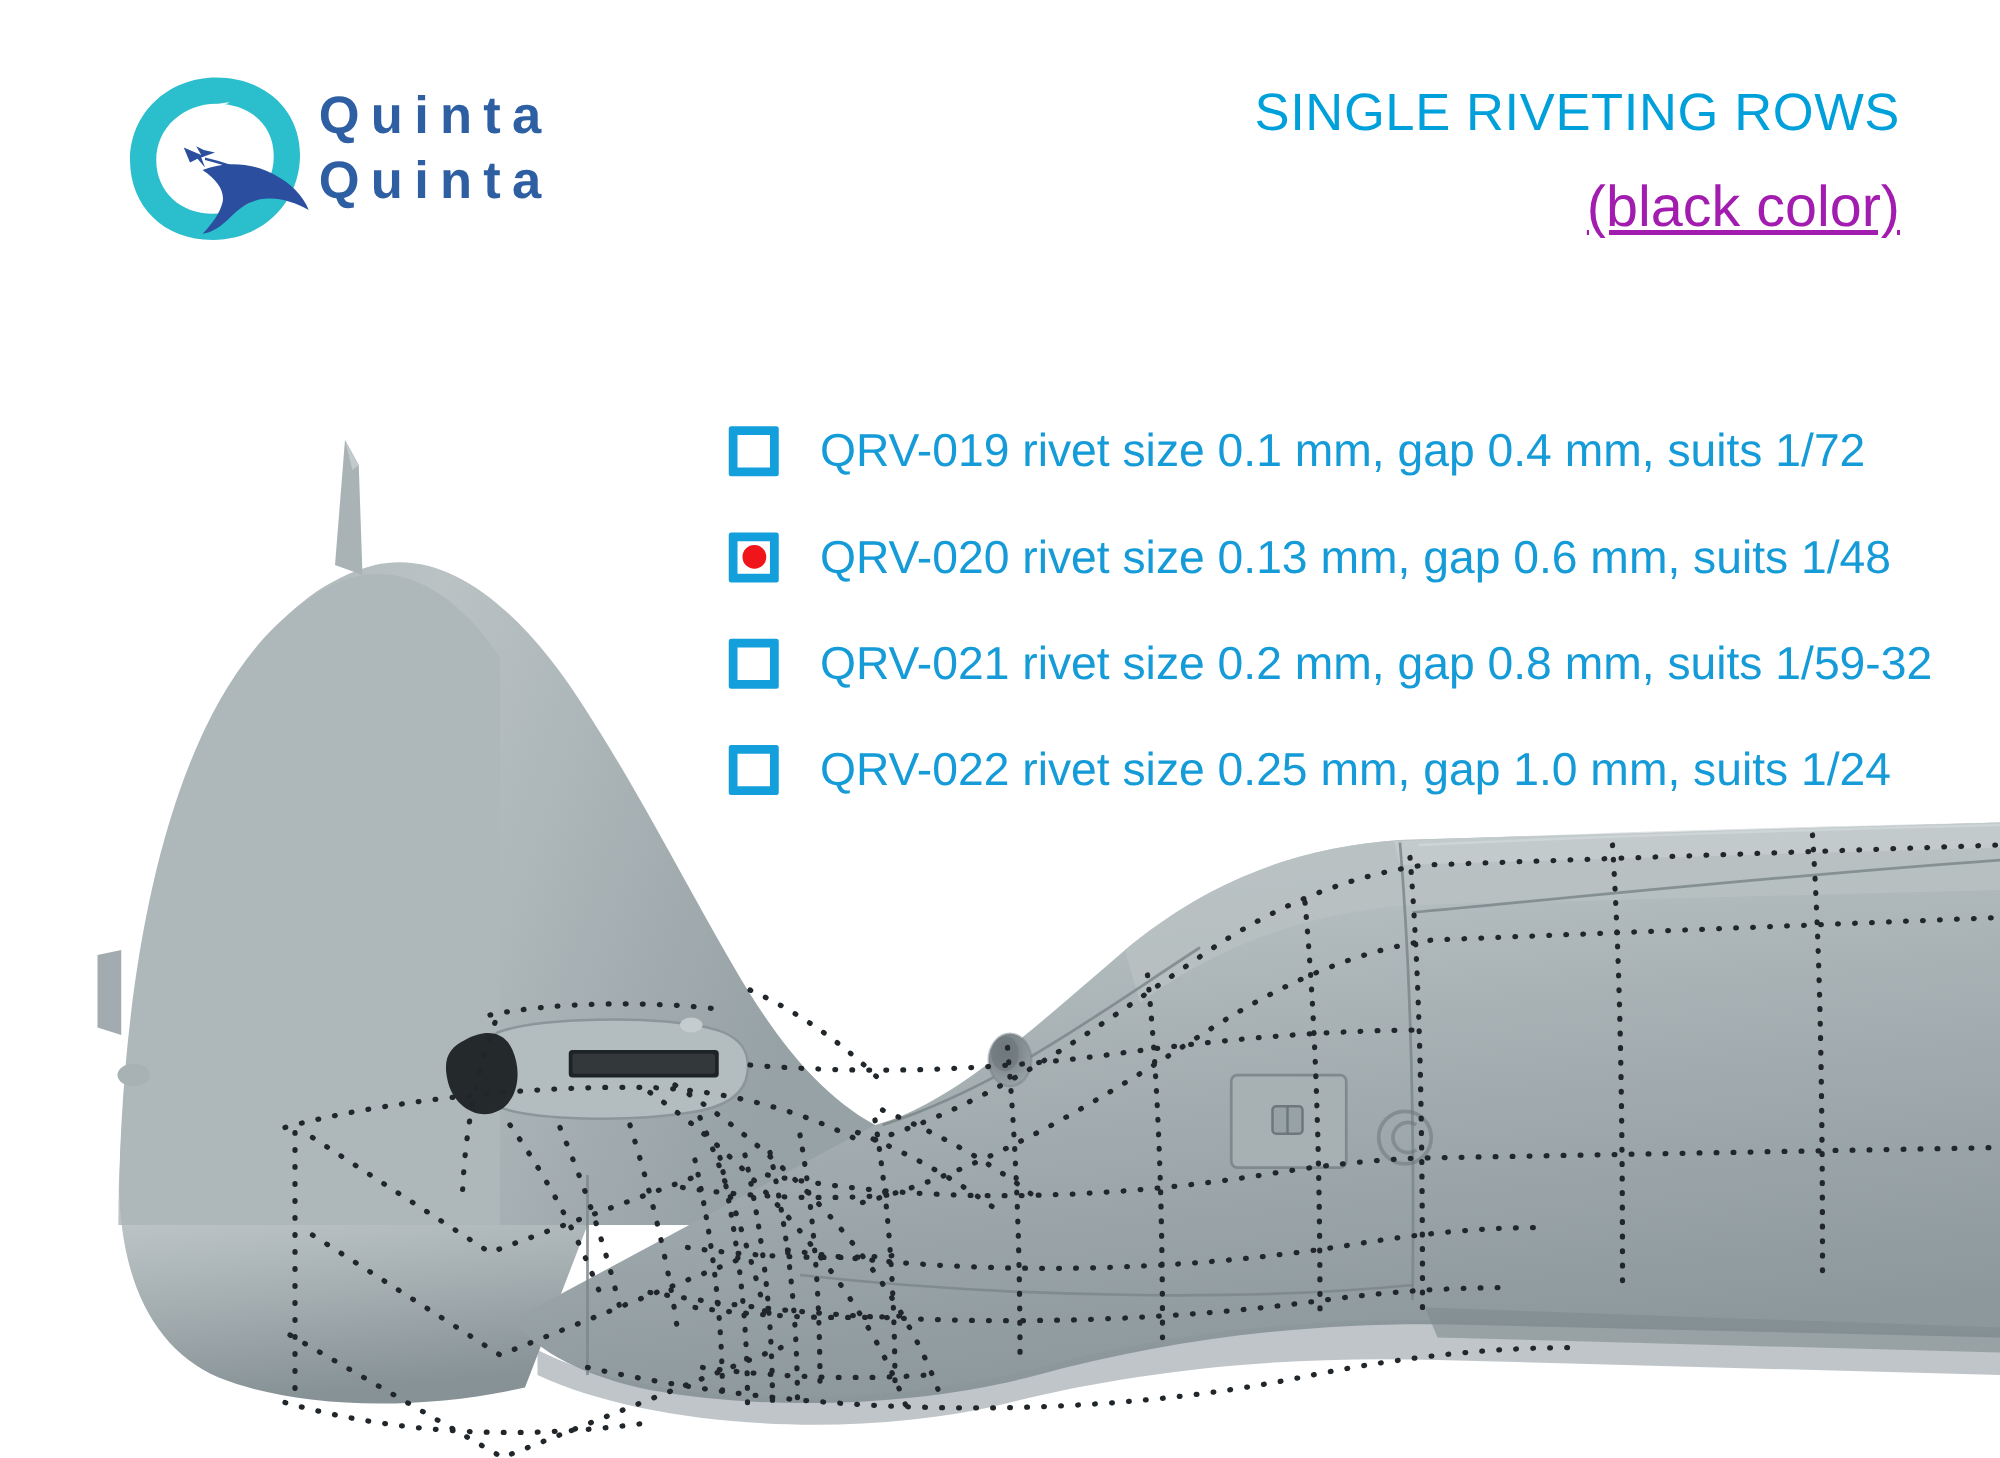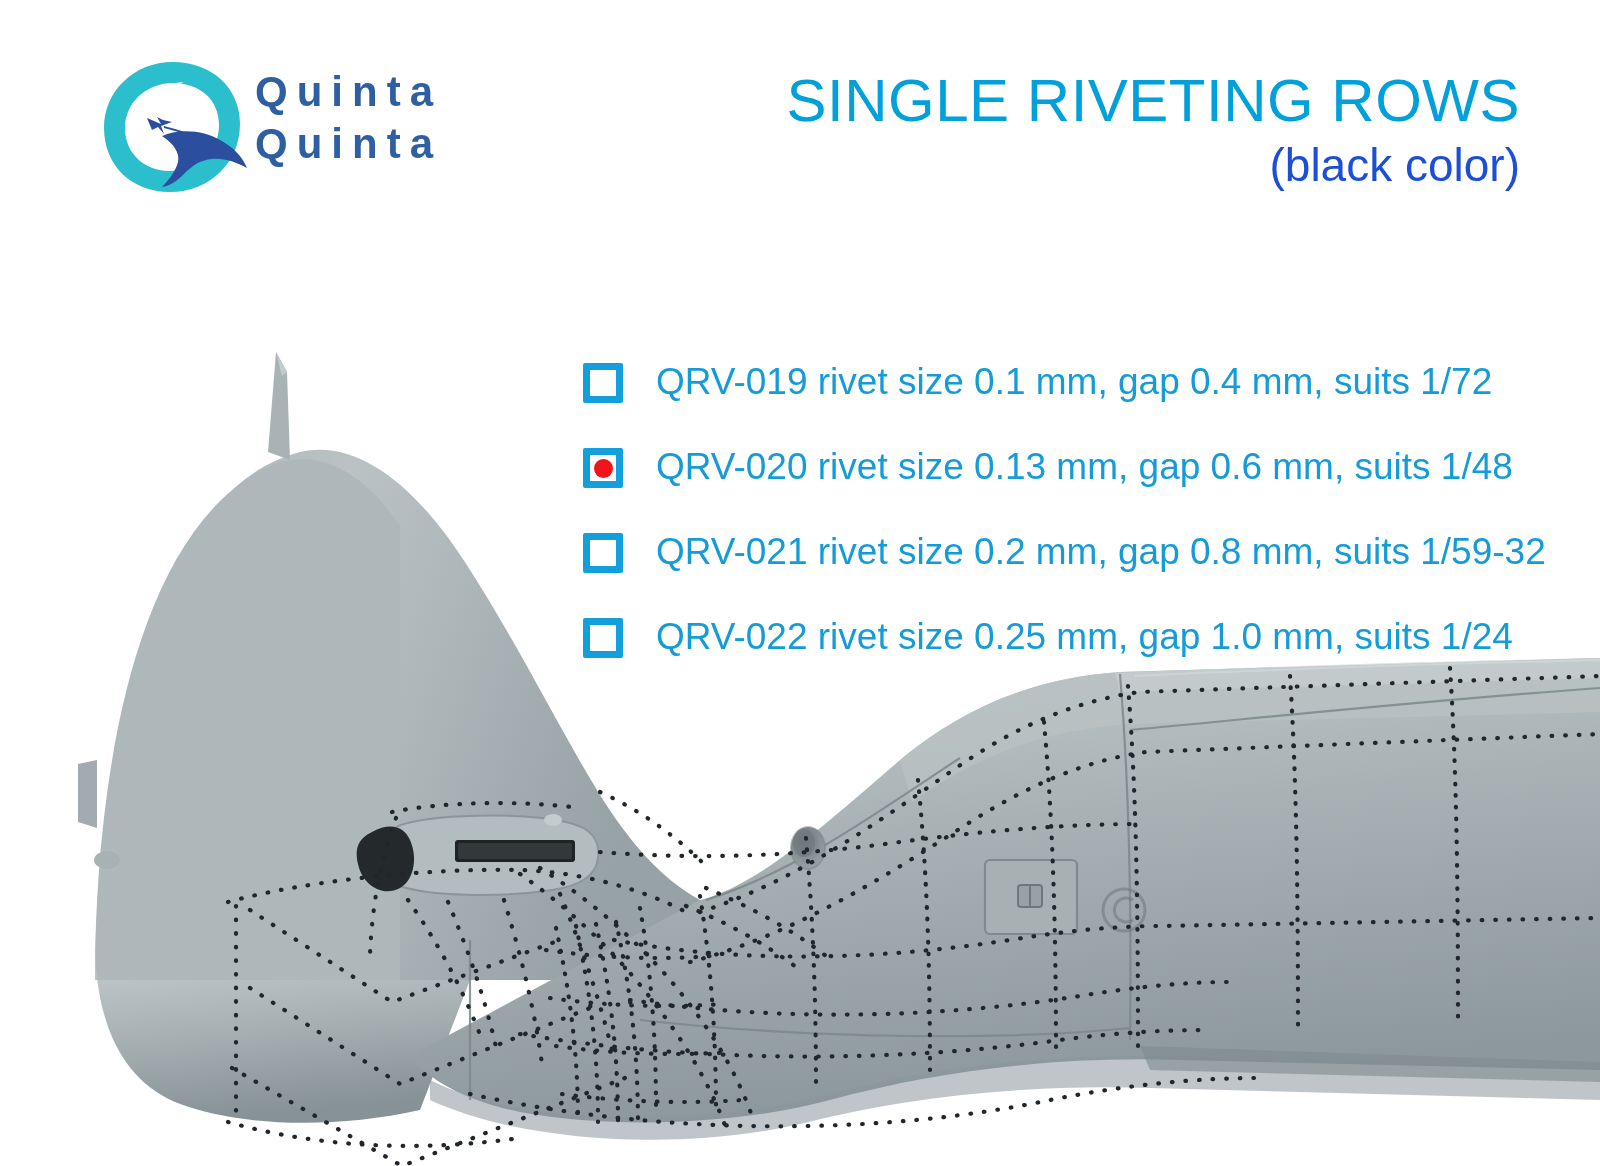--- a/index.html
+++ b/index.html
@@ -50,49 +50,50 @@
   }
 
   
   .title-main {
     position: absolute;
     left: 700px;
     top: 66px;
     width: 820px;
     text-align: right;
     color: #00A0DB;
-    font-size: 60px;
+    font-size: 42px;
     font-weight: normal;
     letter-spacing: 0.5px;
     white-space: nowrap;
   }
   .title-sub {
     position: absolute;
     left: 700px;
     top: 138px;
     width: 820px;
     text-align: right;
-    color: #1d4ed8;
+    color: #a21caf;
     font-size: 46px;
     font-weight: normal;
     white-space: nowrap;
+    text-decoration: underline;
   }
 
   
   .options {
     position: absolute;
     left: 583px;
     top: 318px;
     width: 960px;
   }
   .option-row {
     position: relative;
     height: 85px;
     display: flex;
-    align-items: flex-end;
+    align-items: center;
   }
   .checkbox {
     width: 40px;
     height: 40px;
     box-sizing: border-box;
     border: 7px solid #139FDC;
     background: #ffffff;
     flex: 0 0 auto;
     display: flex;
     align-items: center;

